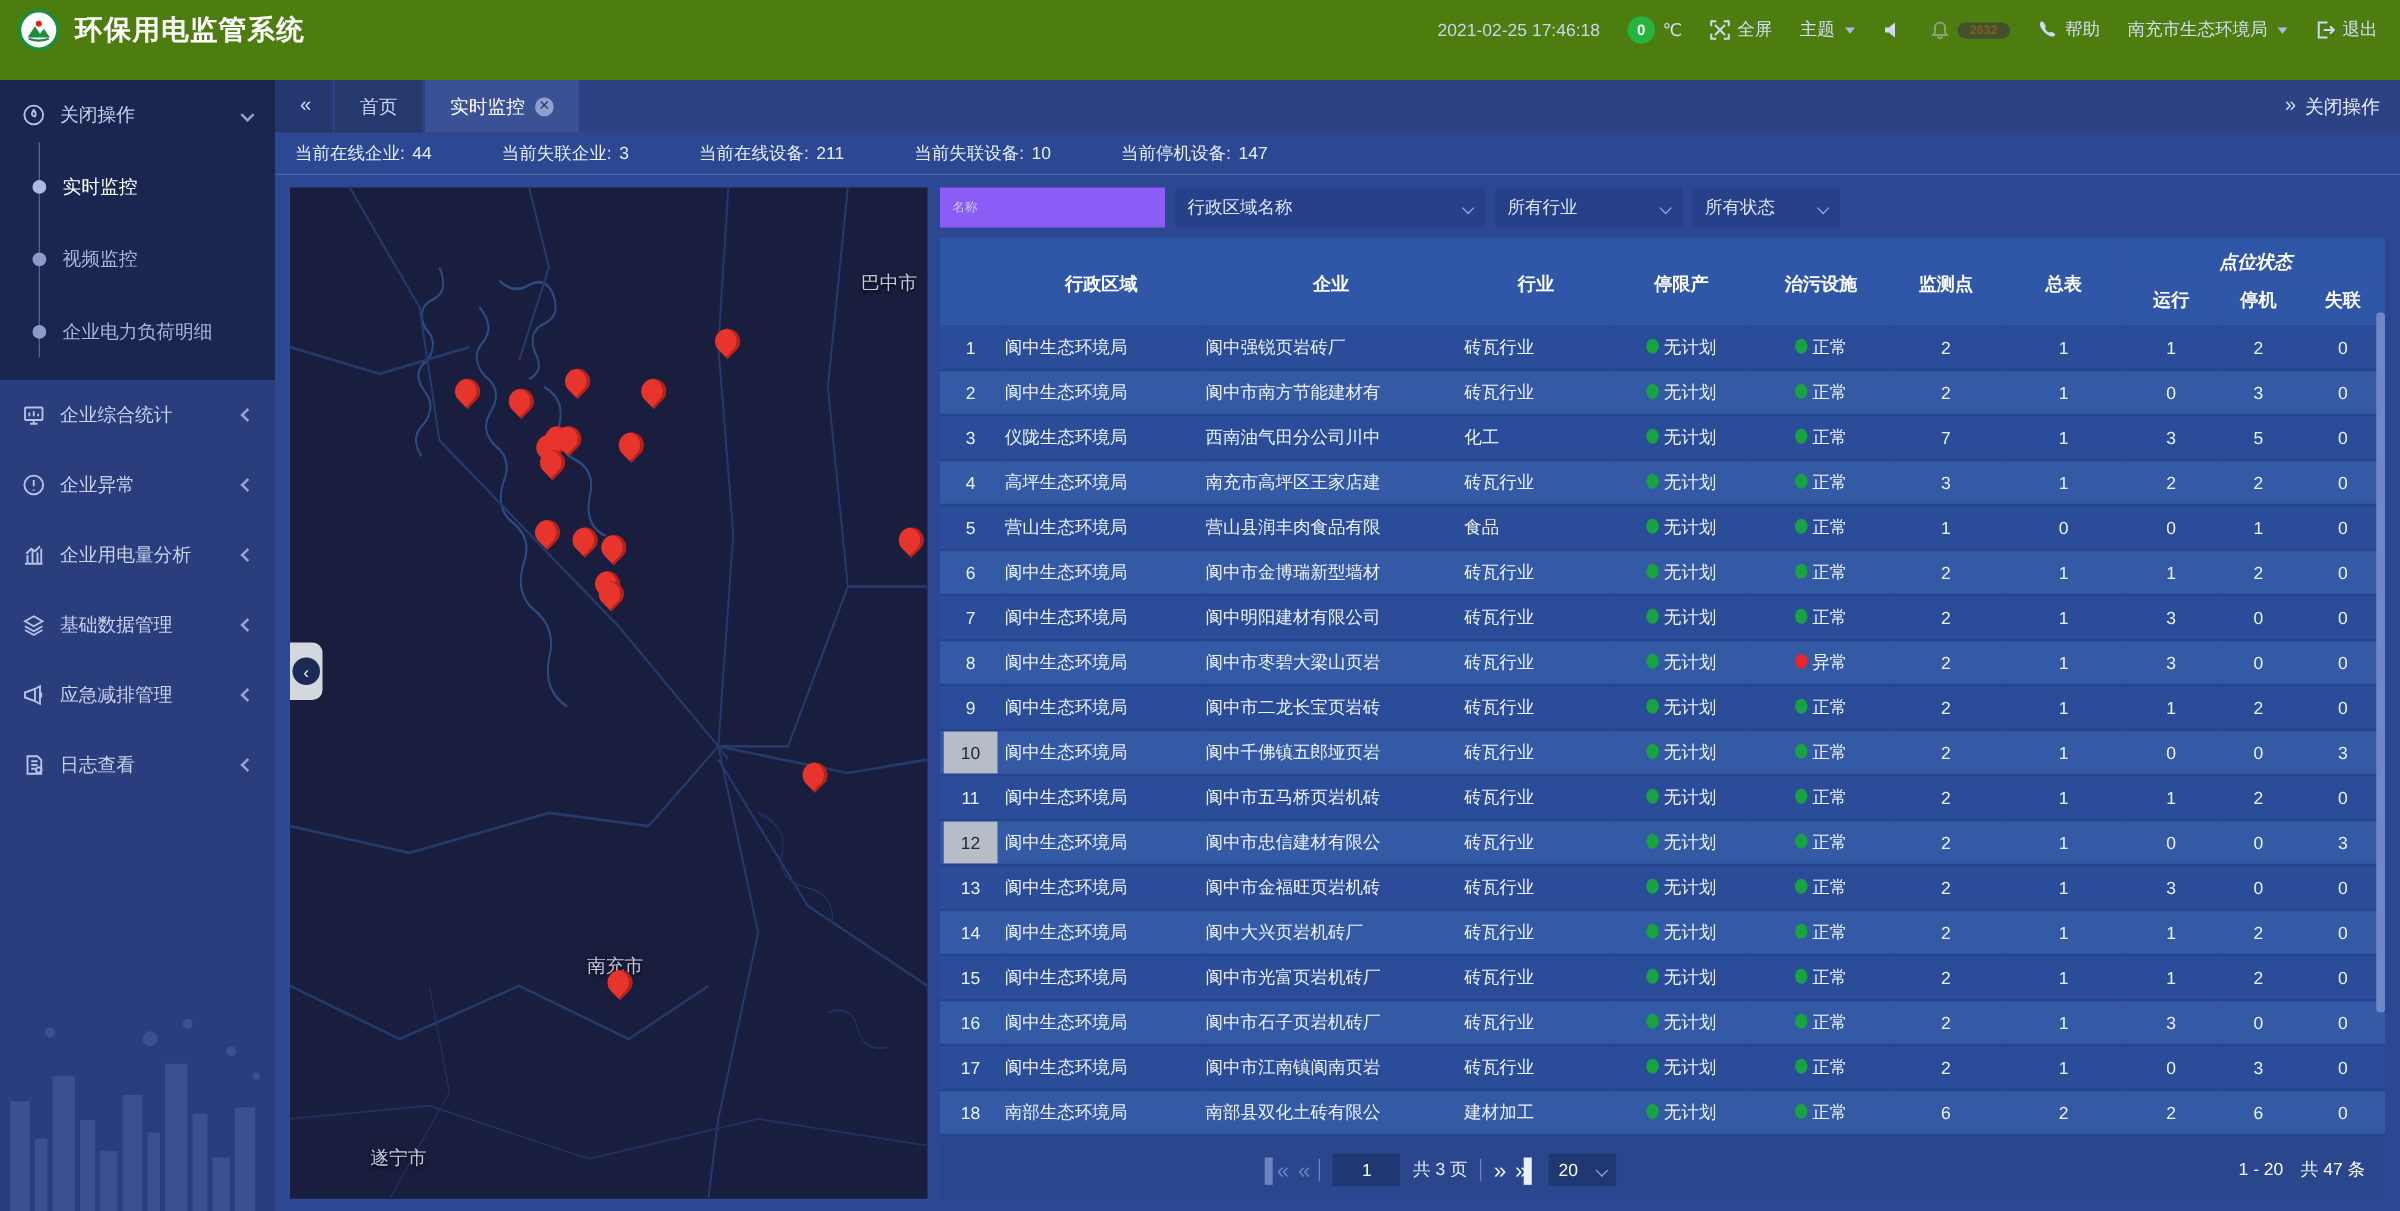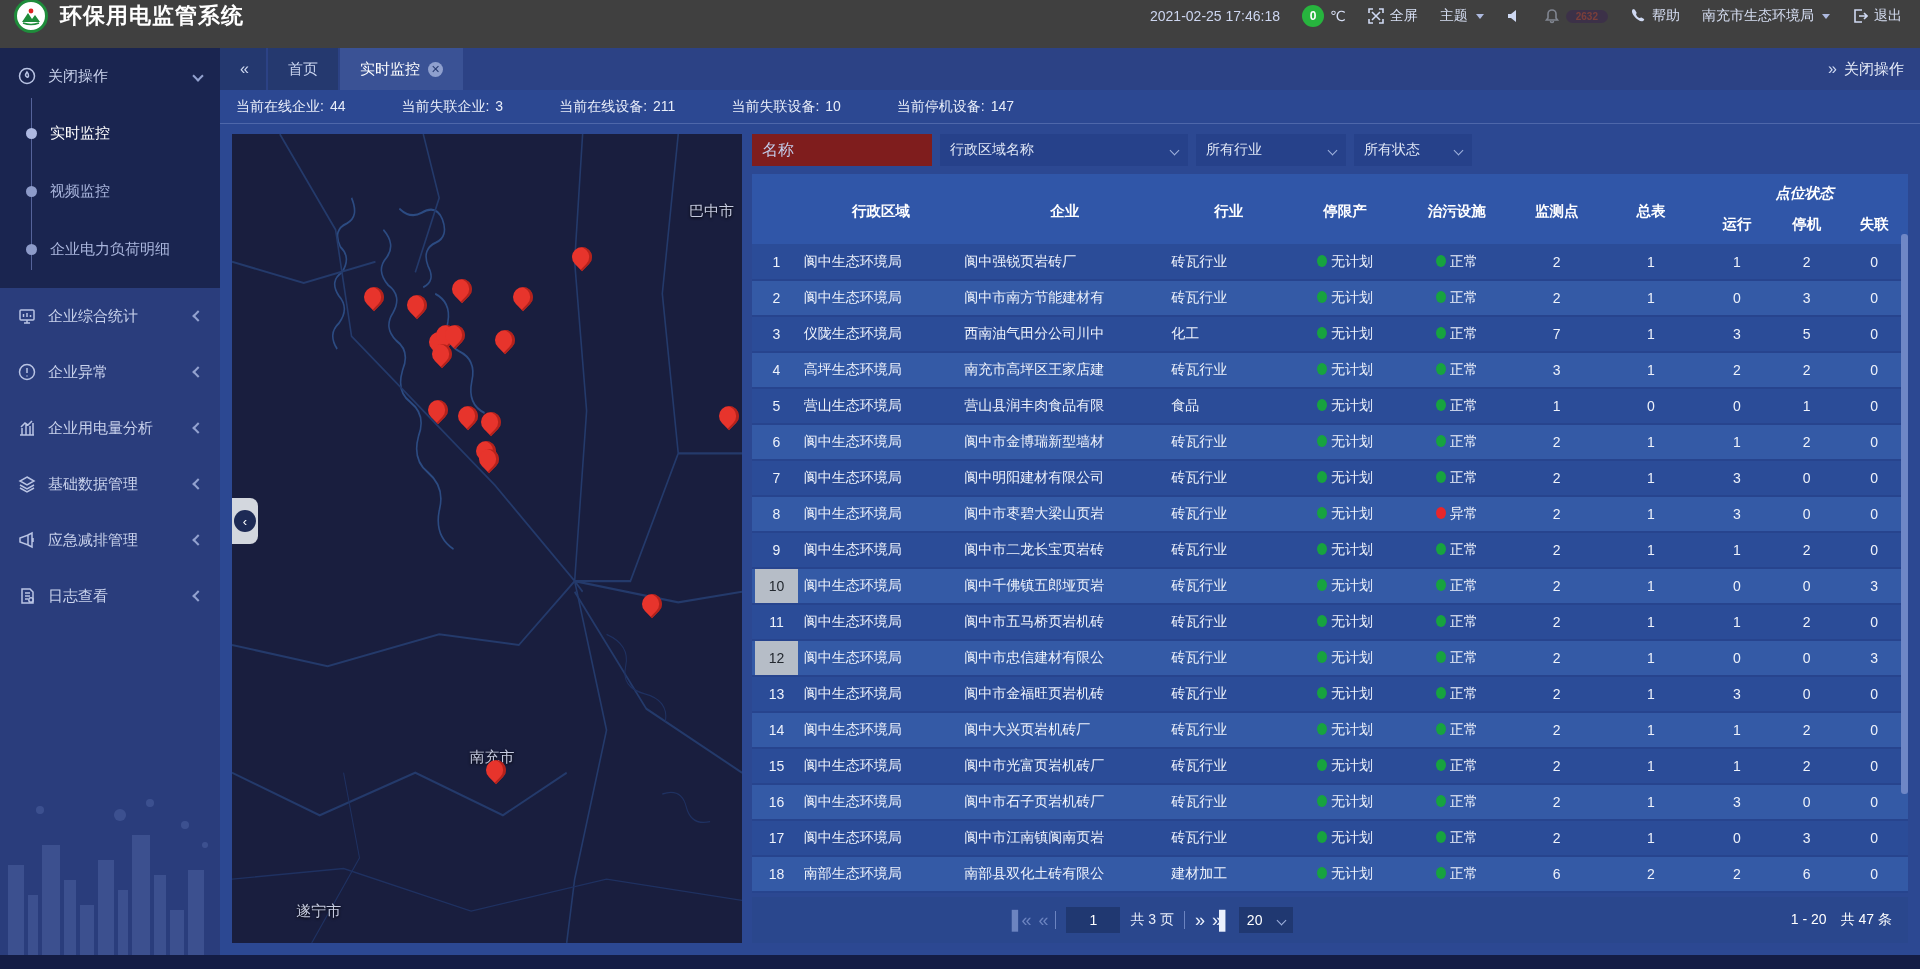--- a/index.html
+++ b/index.html
@@ -1,20 +1,20 @@
 <!DOCTYPE html>
 <html><head>
 <meta charset="utf-8">
 <style>
   * { margin:0; padding:0; box-sizing:border-box; }
   html,body { width:1920px; height:969px; overflow:hidden; }
   body { font-family:"Liberation Sans","DejaVu Sans",sans-serif; background:#141d45; color:#e8edf9; font-size:14px; }
 
   
-  .app-header { height:48px; background:#404040; display:flex; align-items:center; padding:0 18px 16px 14px; }
+  .app-header { height:64px; background:#4d7c0f; display:flex; align-items:center; padding:0 18px 16px 14px; }
   .logo { width:34px; height:34px; border-radius:50%; background:#fff; border:3px solid #1f8c3b; display:flex; align-items:center; justify-content:center; margin-right:12px; flex:0 0 auto; }
   .app-title { font-size:22px; font-weight:bold; color:#ffffff; letter-spacing:1px; }
   .header-right { margin-left:auto; display:flex; align-items:center; gap:22px; color:#d7dff4; }
   .header-item { display:flex; align-items:center; gap:6px; cursor:pointer; white-space:nowrap; }
   .datetime { color:#cdd6f0; }
   .temp-circle { width:22px; height:22px; border-radius:50%; background:#27b43e; color:#fff; font-size:12px; display:flex; align-items:center; justify-content:center; font-weight:bold; }
   .caret-down { display:inline-block; width:0; height:0; border-left:4px solid transparent; border-right:4px solid transparent; border-top:5px solid #aebadf; margin-left:2px; }
   .badge-pill { background:#382152; color:#c23d33; font-weight:bold; padding:1px 10px; border-radius:9px; font-size:10px; }
   .hicon { width:16px; height:16px; fill:none; stroke:#cfd9f2; stroke-width:1.6; }
   .hicon.filled { fill:#cfd9f2; stroke:none; }
@@ -64,21 +64,21 @@
   .map-svg { position:absolute; inset:0; width:100%; height:100%; }
   .city-label { position:absolute; transform:translate(-50%,-50%); color:#c6cbe0; font-size:15px; text-shadow:0 1px 3px #000; white-space:nowrap; }
   .pin { position:absolute; width:22px; height:30px; transform:translate(-50%,-100%); }
   .pin-shape { position:absolute; left:1px; top:1px; width:20px; height:20px; background:#e7342c; border-radius:50% 50% 50% 0; transform:rotate(-45deg); box-shadow:inset -2px -2px 0 rgba(140,20,15,.55); }
   .collapse-handle { position:absolute; left:0; top:45%; width:26px; height:46px; background:#d3d7de; border-radius:0 8px 8px 0; display:flex; align-items:center; justify-content:center; cursor:pointer; z-index:5; }
   .collapse-circle { width:22px; height:22px; border-radius:50%; background:#1d2a55; color:#fff; display:flex; align-items:center; justify-content:center; font-size:13px; }
 
   
   .table-panel { flex:1; display:flex; flex-direction:column; min-width:0; position:relative; }
   .filters { display:flex; gap:8px; margin-bottom:8px; }
-  .filter-input { width:180px; height:32px; background:#7f1d1d; border:none; color:#dfe6f5; padding:0 10px; font-size:16px; font-family:inherit; }
+  .filter-input { width:180px; height:32px; background:#8b5cf6; border:none; color:#dfe6f5; padding:0 10px; font-size:10px; font-family:inherit; }
   .filter-input::placeholder { color:#c3cdeb; opacity:1; }
   .filter-select { height:32px; background:#26418a; color:#dfe6f5; display:flex; align-items:center; justify-content:space-between; padding:0 10px; cursor:pointer; font-size:14px; }
   .fs-region { width:248px; }
   .fs-industry { width:150px; }
   .fs-status { width:118px; }
   .sel-chev { width:7px; height:7px; border-right:1.5px solid #9fb2dd; border-bottom:1.5px solid #9fb2dd; transform:rotate(45deg); margin-left:10px; }
 
   .grid-wrap { flex:1; overflow:hidden; display:flex; flex-direction:column; min-height:0; }
   table.grid { width:100%; border-collapse:collapse; table-layout:fixed; }
   .grid thead th { background:#3056a8; color:#fff; font-weight:bold; font-size:14.5px; padding:6px 2px; }

